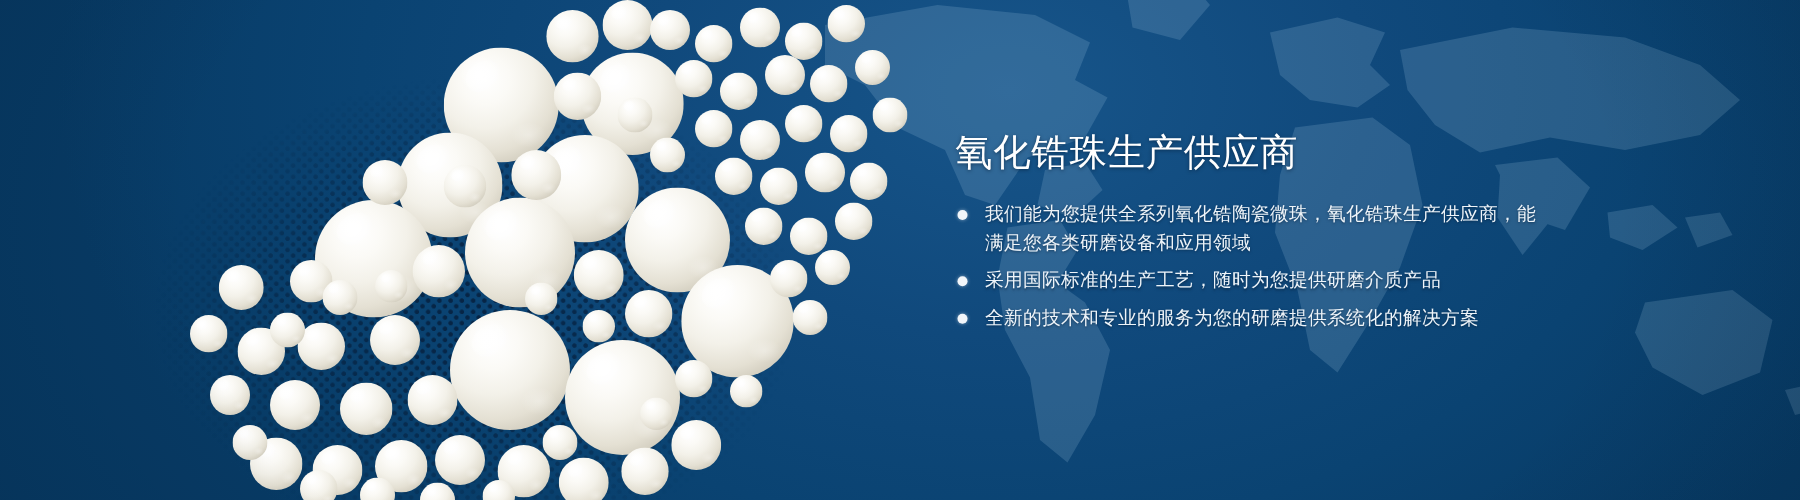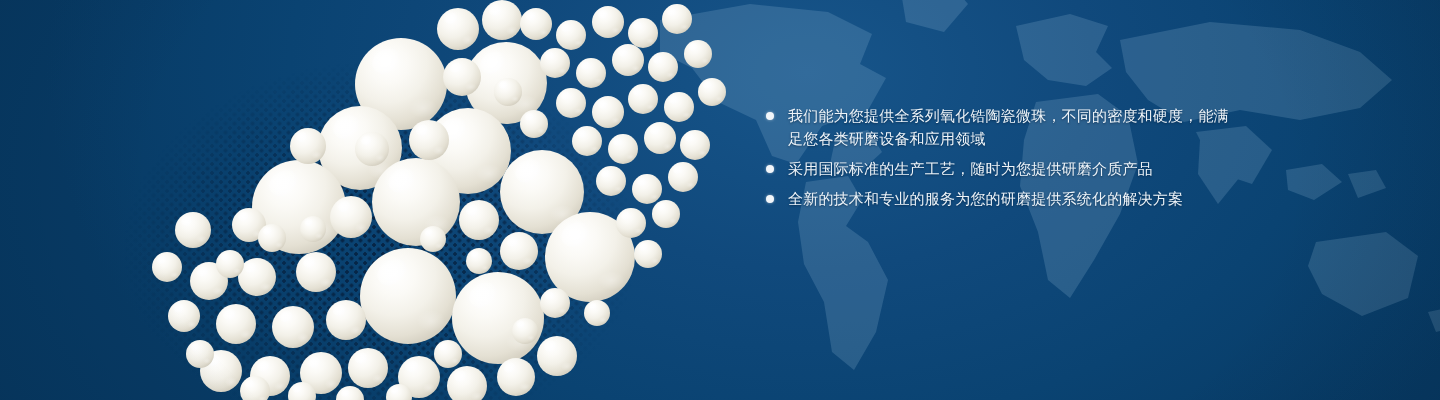--- a/index.html
+++ b/index.html
@@ -256,24 +256,25 @@
     <span class="bead" style="left:466px;top:248px;width:26px;height:26px;"></span>
     <span class="bead" style="left:420px;top:226px;width:26px;height:26px;"></span>
     <span class="bead" style="left:540px;top:288px;width:30px;height:30px;"></span>
     <span class="bead" style="left:512px;top:318px;width:26px;height:26px;"></span>
     <span class="bead" style="left:584px;top:300px;width:26px;height:26px;"></span>
   </div>
 
   <div id="vignette"></div>
 
   <div id="textblock">
+    <h1 id="title">氧化锆珠生产供应商</h1>
     <ul id="bullets">
       <li>
         <span class="dot"></span>
-        <span>我们能为您提供全系列氧化锆陶瓷微珠，不同的密度和硬度，能满足您各类研磨设备和应用领域</span>
+        <span>我们能为您提供全系列氧化锆陶瓷微珠，氧化锆珠生产供应商，能满足您各类研磨设备和应用领域</span>
       </li>
       <li>
         <span class="dot"></span>
         <span>采用国际标准的生产工艺，随时为您提供研磨介质产品</span>
       </li>
       <li>
         <span class="dot"></span>
         <span>全新的技术和专业的服务为您的研磨提供系统化的解决方案</span>
       </li>
     </ul>

